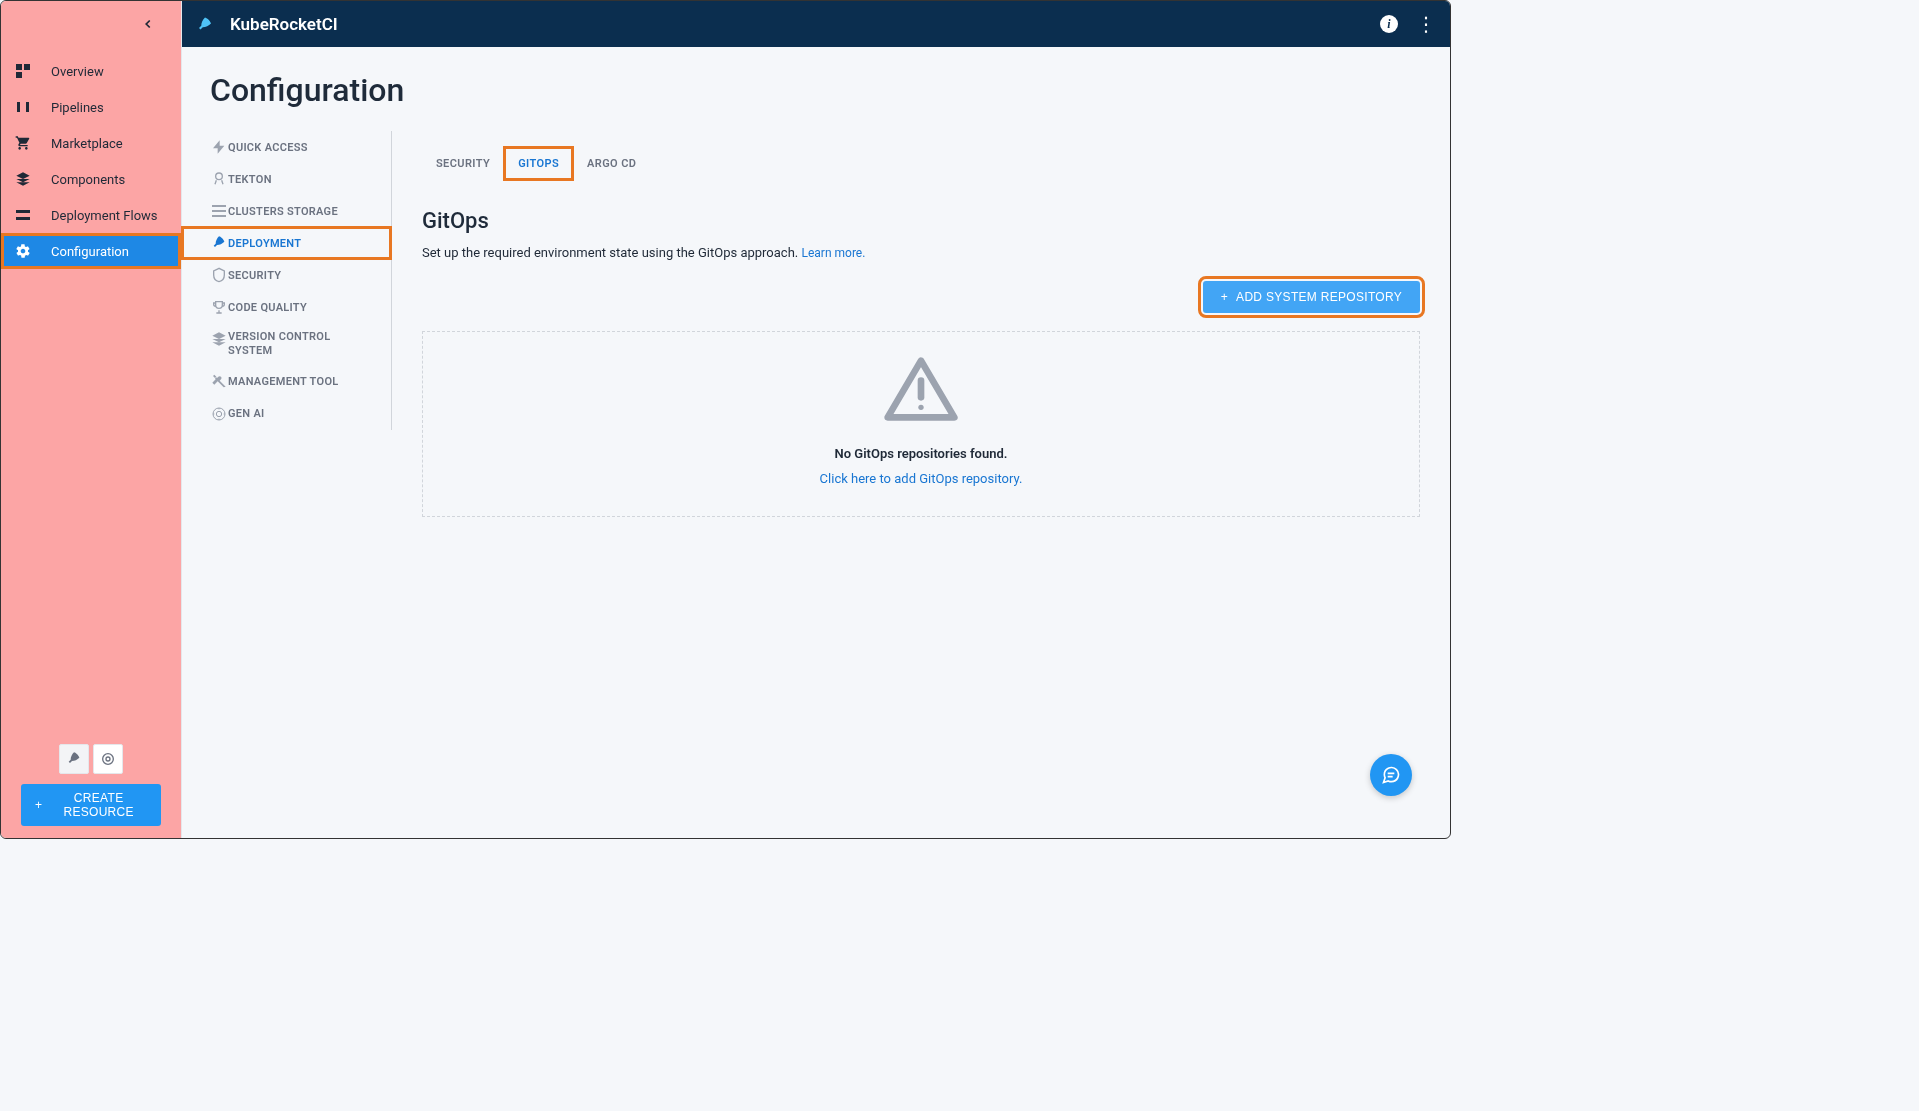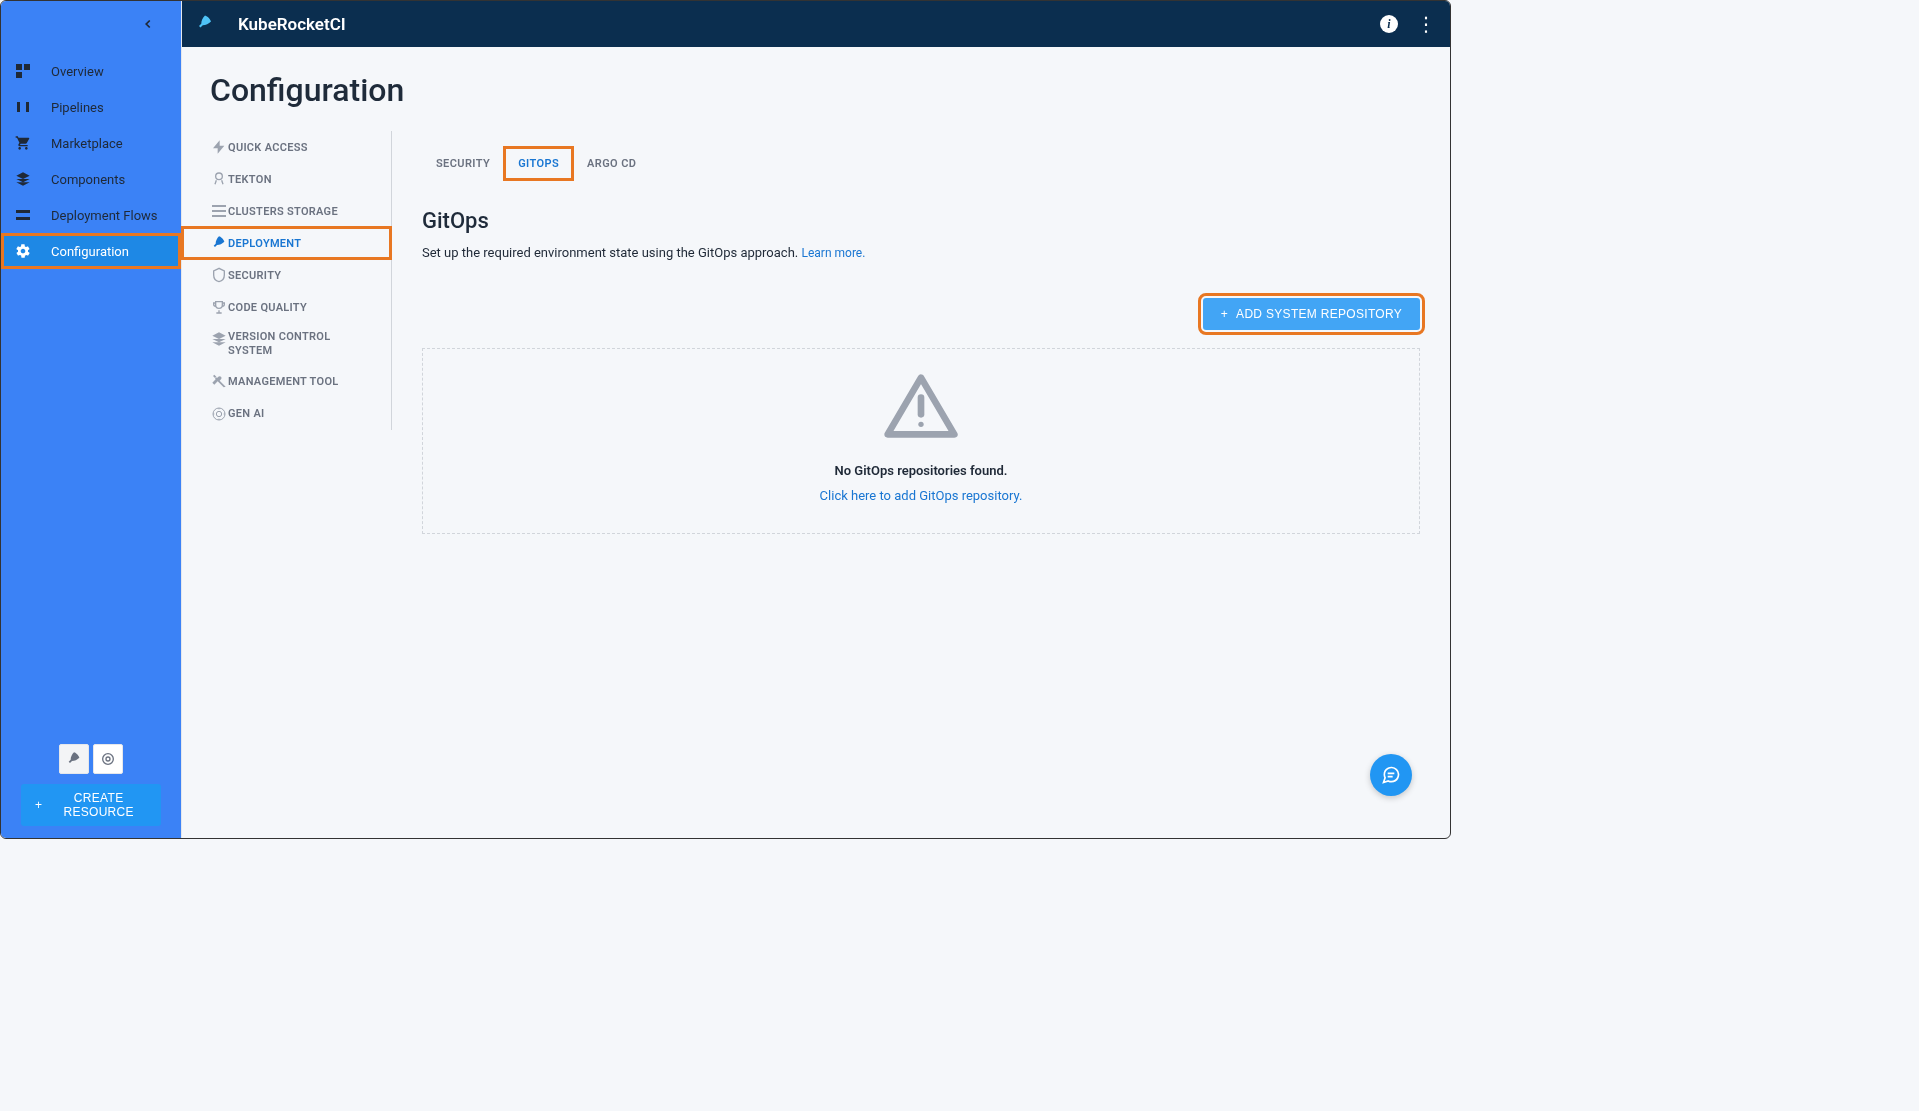--- a/index.html
+++ b/index.html
@@ -38,22 +38,22 @@
       padding: 0 14px;
       justify-content: space-between;
     }
     .header-left {
       display: flex;
       align-items: center;
       gap: 8px;
     }
     .header-logo {
       display: flex;
-      align-items: flex-start;
-      gap: 24px;
+      align-items: flex-end;
+      gap: 16px;
       color: #fff;
     }
     .header-title {
       color: #fff;
       font-size: 17px;
       font-weight: 600;
     }
     .header-right {
       display: flex;
       align-items: center;
@@ -78,21 +78,21 @@
       font-size: 20px;
       line-height: 1;
       cursor: pointer;
     }
     .sidebar-left {
       position: absolute;
       top: 0;
       left: 0;
       width: 181px;
       height: 100%;
-      background: #3b82f6;
+      background: #fca5a5;
       border-right: 1px solid #e5e7eb;
       display: flex;
       flex-direction: column;
     }
     .sidebar-back {
       height: 46px;
       display: flex;
       align-items: center;
       justify-content: flex-end;
       padding: 0 26px;
@@ -251,21 +251,21 @@
     }
     .section-title {
       font-size: 22px;
       font-weight: 500;
       color: #1f2b3a;
       margin-bottom: 12px;
     }
     .section-description {
       font-size: 13px;
       color: #1f2937;
-      margin-bottom: 38px;
+      margin-bottom: 21px;
     }
     .learn-more {
       color: #1976d2;
       font-size: 12px;
       cursor: pointer;
     }
     .action-bar {
       display: flex;
       justify-content: flex-end;
       margin-bottom: 18px;

